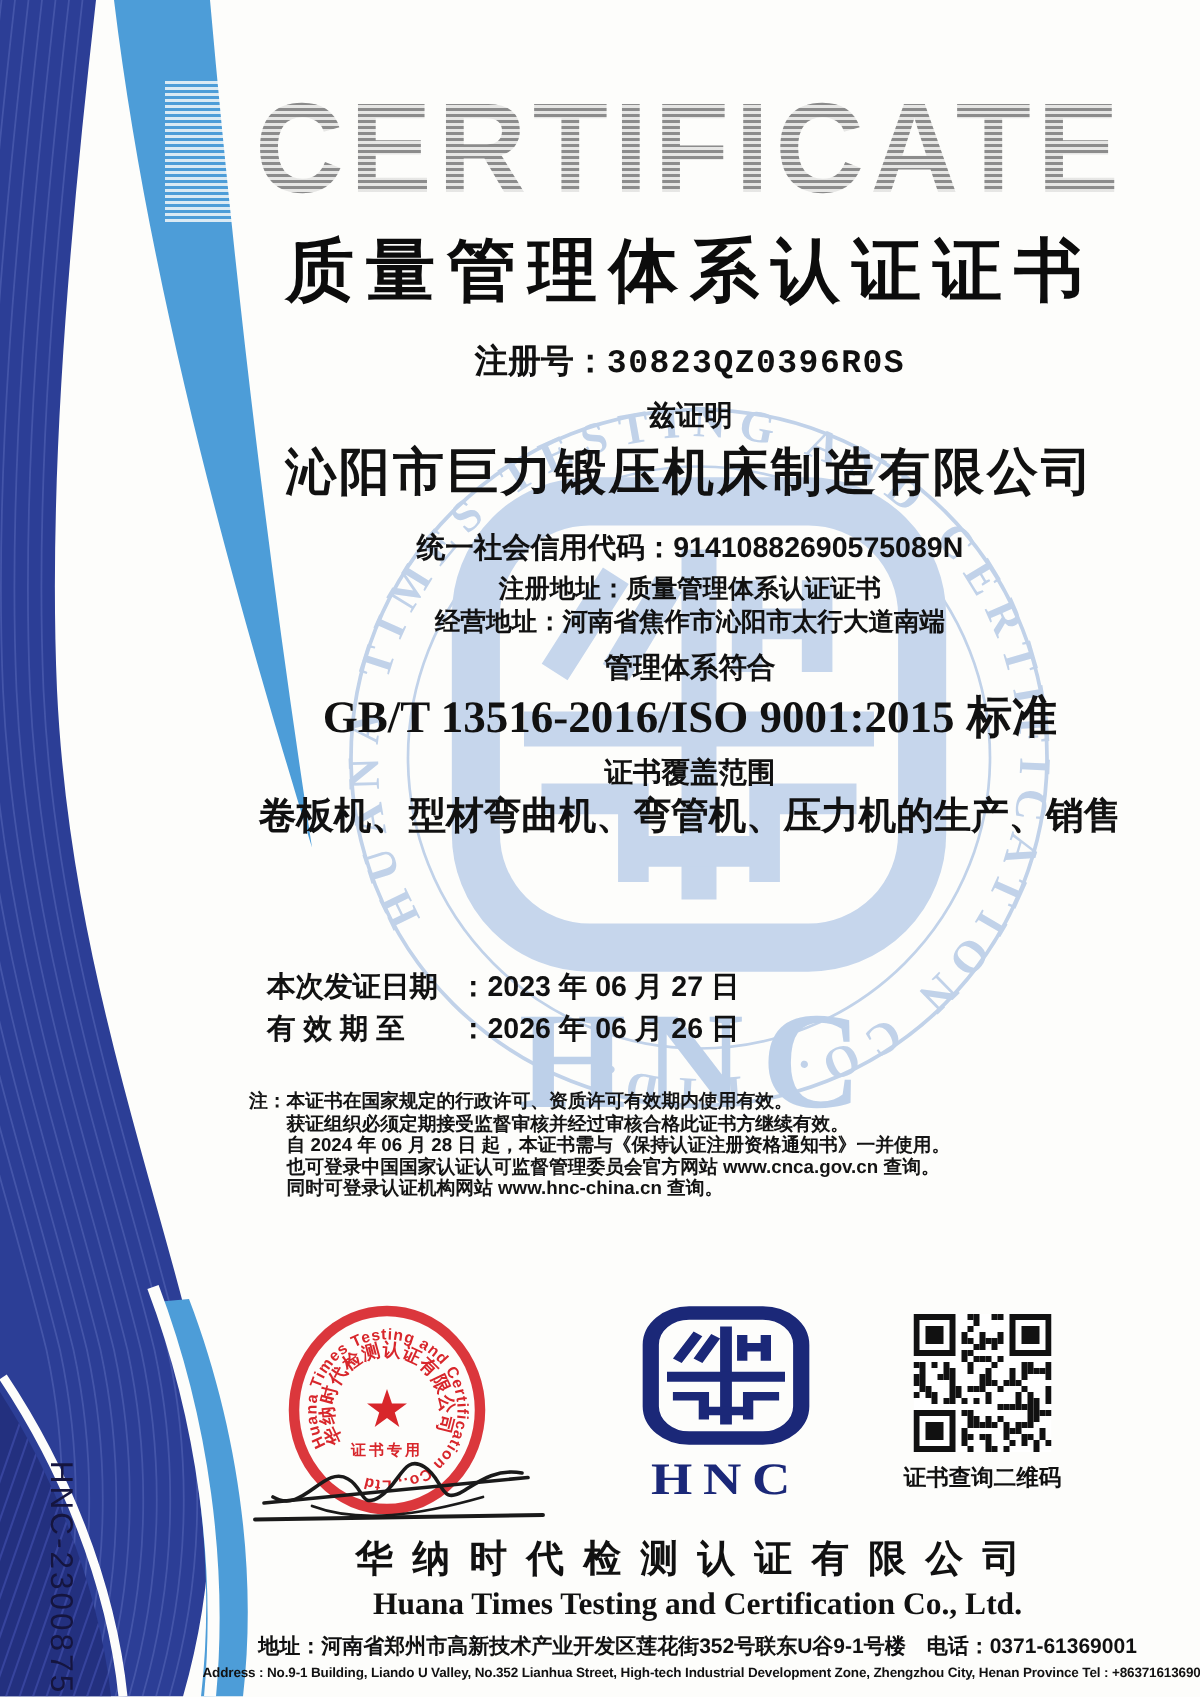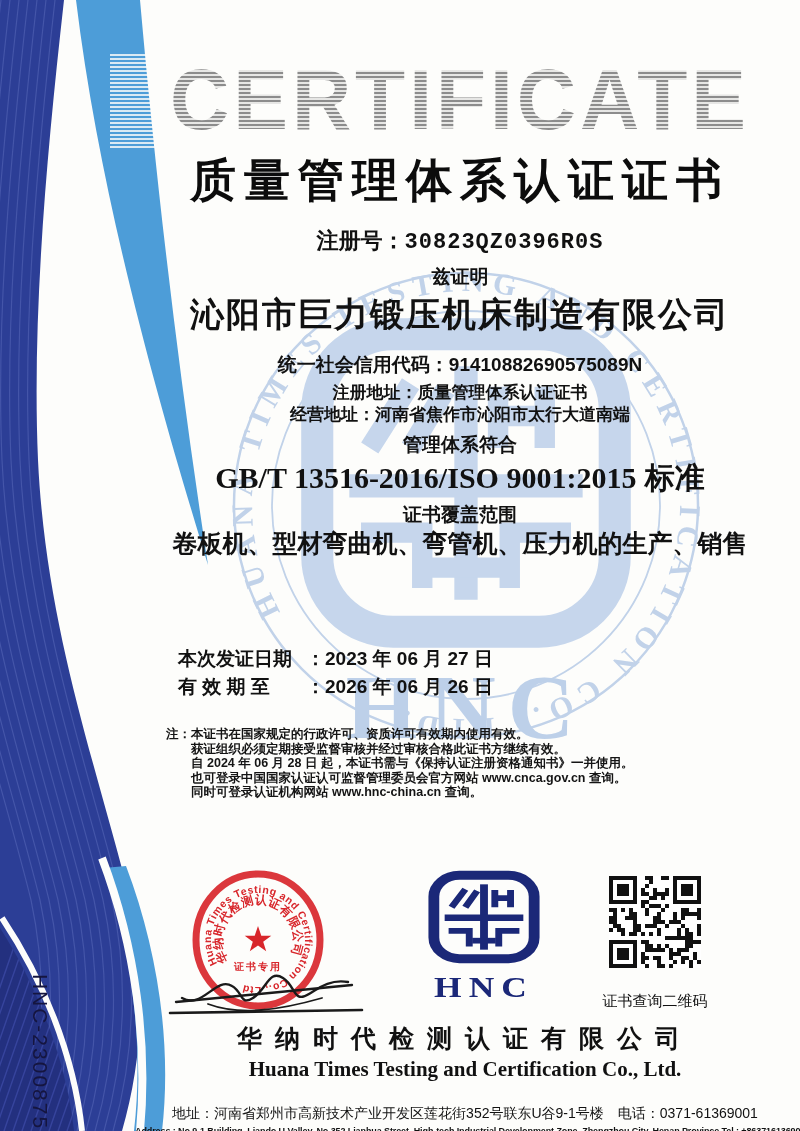--- a/index.html
+++ b/index.html
@@ -44,26 +44,26 @@
   .notes{top:727px;left:56px;width:600px;text-align:left;display:flex;align-items:flex-start;
     font-size:12.5px;font-weight:700;line-height:14.6px;color:#141414;}
   .note-label{flex:0 0 auto;}
   .note-lines{flex:1;}
   
   #stamp{position:absolute;left:150px;top:852px;z-index:3;}
   .logo{position:absolute;left:421px;top:868px;width:126px;z-index:2;text-align:center;color:#1b2878;}
   .logo-text{font-family:"Liberation Serif","DejaVu Serif",serif;font-weight:900;font-size:30px;
     letter-spacing:6px;transform:scaleX(1.18);transform-origin:center;margin-top:4px;}
   .qr-block{position:absolute;left:600px;top:876px;width:110px;z-index:2;text-align:center;}
-  .qr-caption{margin-top:24px;font-size:15px;font-weight:400;white-space:nowrap;}
+  .qr-caption{margin-top:8px;font-size:15px;font-weight:700;white-space:nowrap;}
   
   .footer{position:absolute;left:135px;top:1022px;width:660px;z-index:2;text-align:center;}
   .issuer-zh{font-size:25px;font-weight:800;letter-spacing:13px;white-space:nowrap;}
   .issuer-en{font-family:"Liberation Serif","DejaVu Serif",serif;font-size:21px;font-weight:700;margin-top:2px;}
-  .f-addr-zh{font-size:14px;font-weight:400;margin-top:23px;white-space:nowrap;}
+  .f-addr-zh{font-size:14px;font-weight:700;margin-top:7px;white-space:nowrap;}
   .f-addr-en{font-size:9px;font-weight:700;margin-top:3px;white-space:nowrap;letter-spacing:-0.1px;}
   
   .side-code{
     position:absolute;left:-40px;top:1040px;width:160px;height:24px;z-index:2;
     transform:rotate(90deg);transform-origin:center;
     font-size:21px;letter-spacing:2px;color:#15153f;font-weight:500;text-align:center;
   }
   .texline{fill:none;stroke:#6b7cc9;stroke-opacity:.38;stroke-width:1.2;}
   .hatchline{stroke:#3c4aa5;stroke-opacity:.8;stroke-width:1.4;}
 </style>

